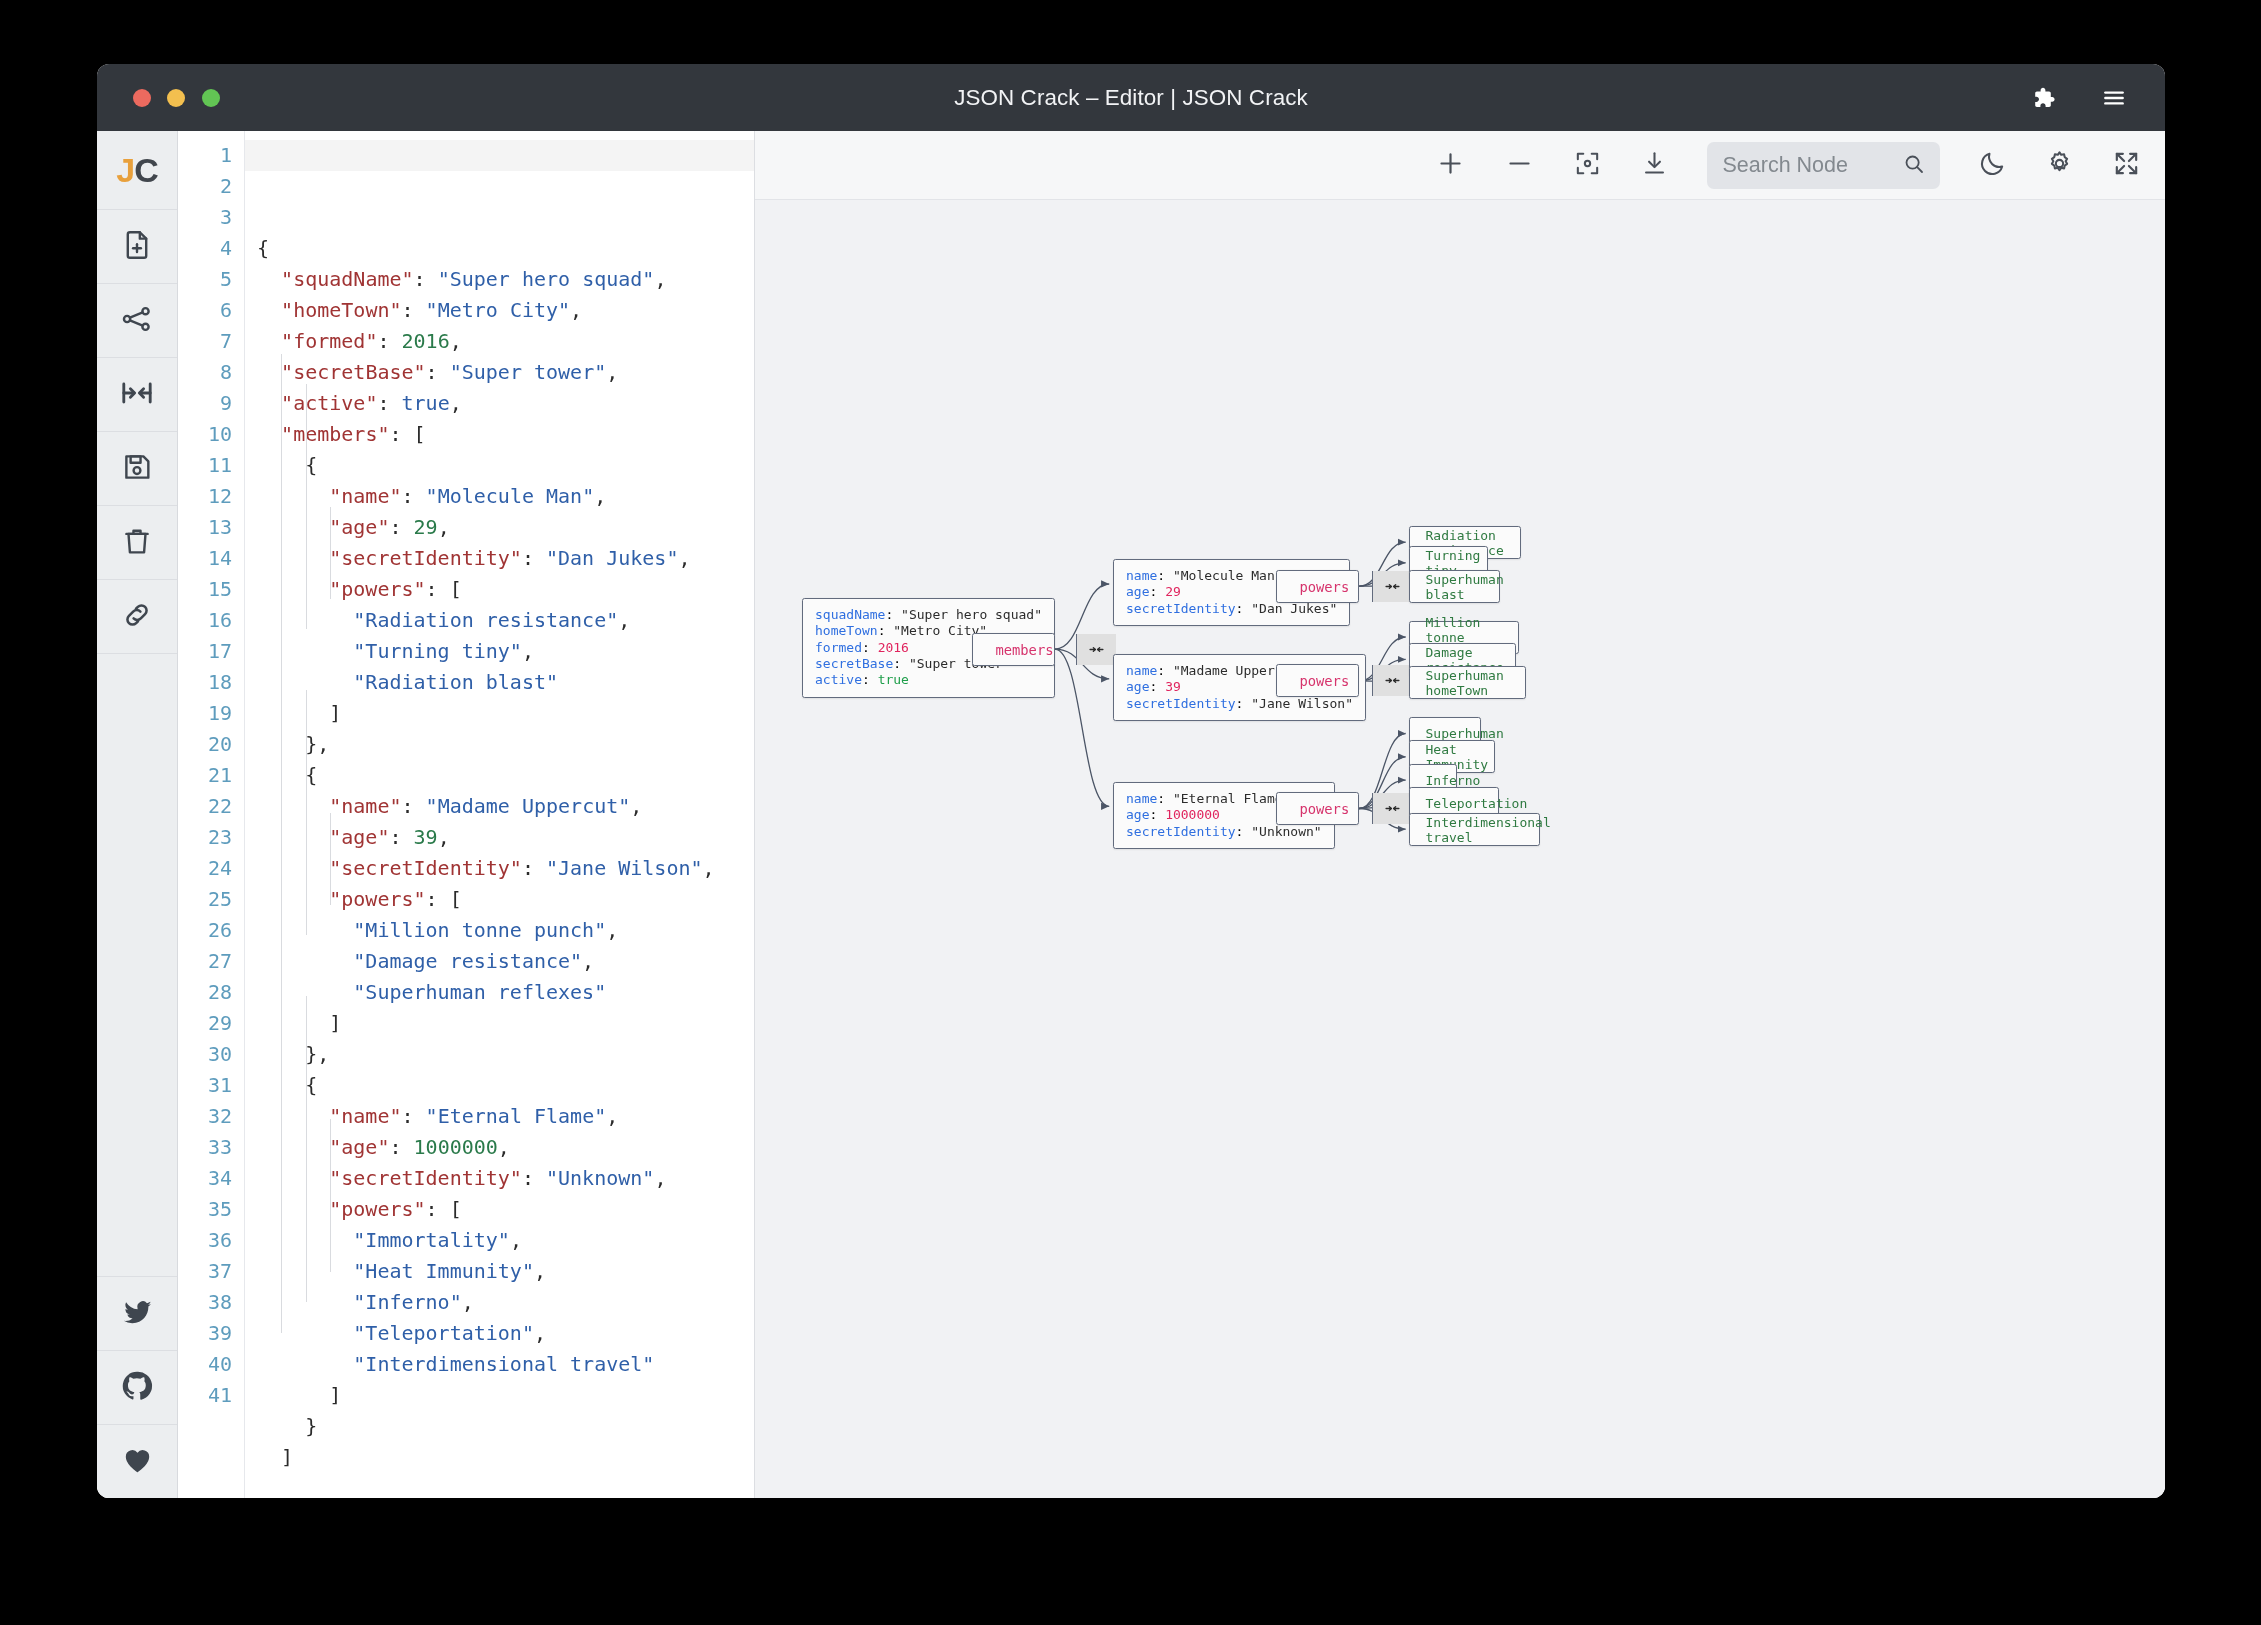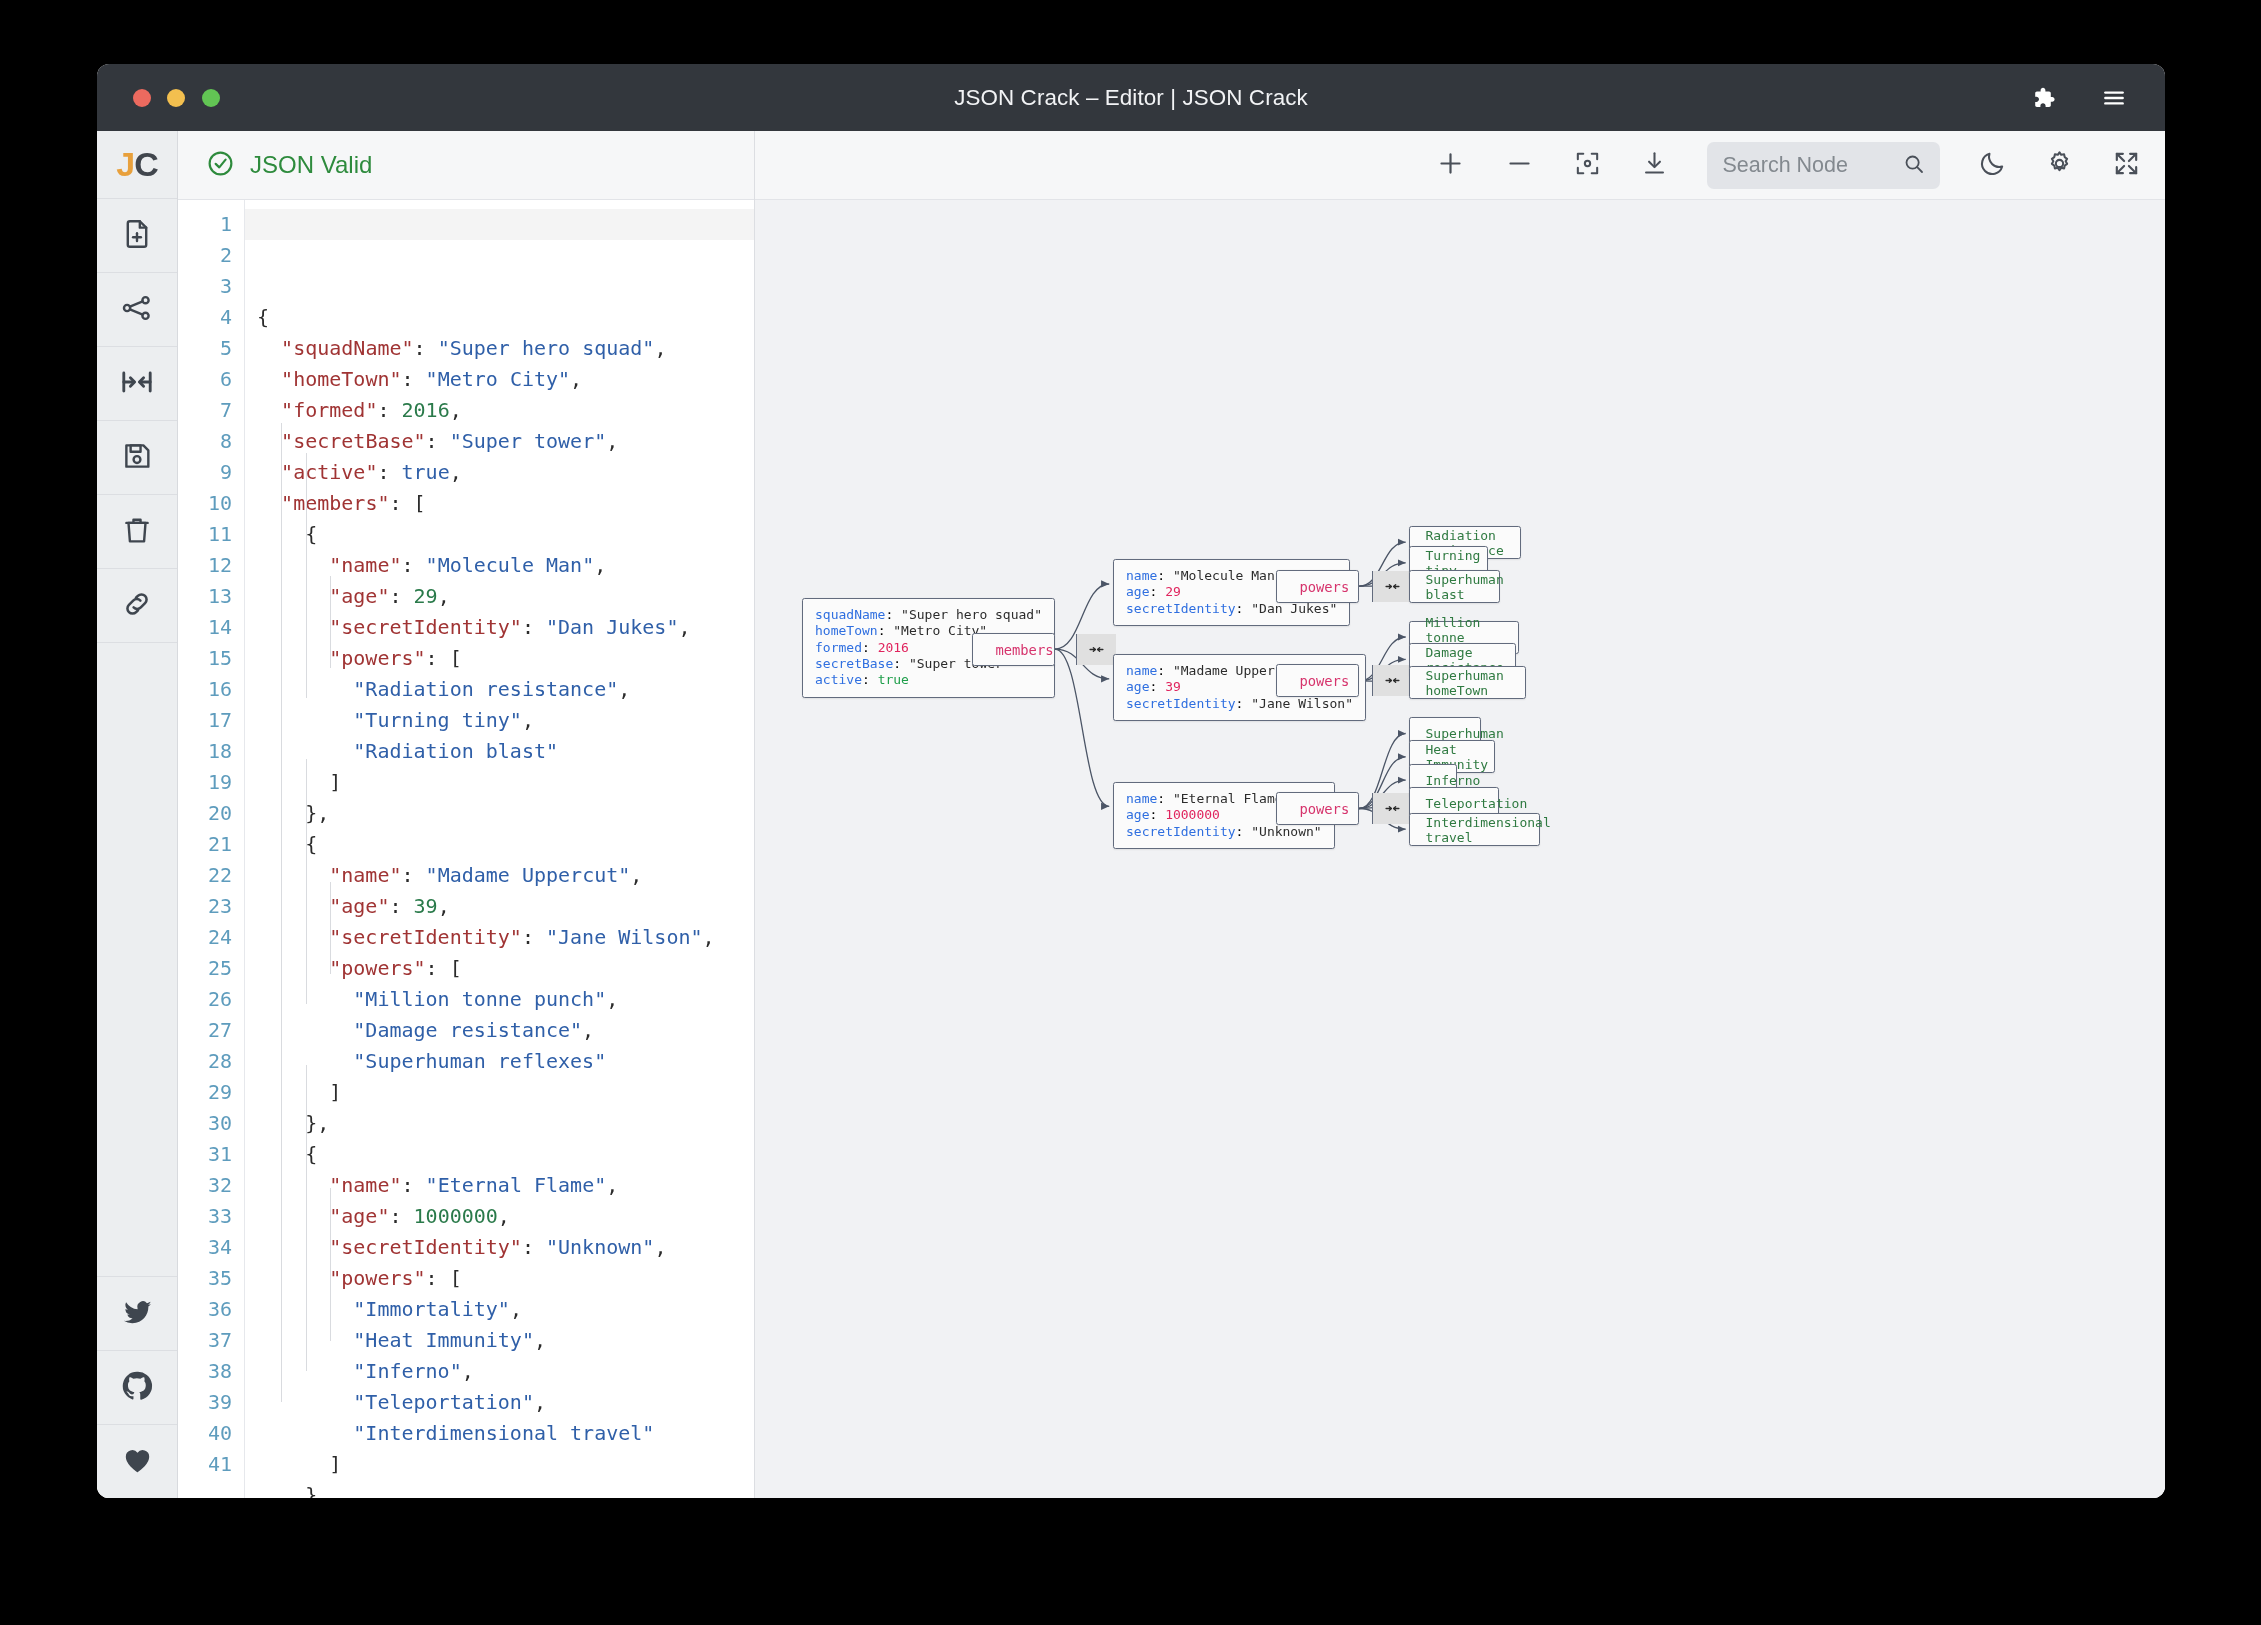--- a/index.html
+++ b/index.html
@@ -48,21 +48,21 @@
     width: 81px; flex: 0 0 81px;
     background: #eceef0;
     border-right: 0.9px solid #d8dade;
     display: flex; flex-direction: column; align-items: stretch;
   }
   .rail-item {
     height: 74px; display: flex; align-items: center; justify-content: center;
     border-bottom: 0.9px solid #dcdee2;
     color: #3f464f;
   }
-  .rail-item.logo { height: 68px; }
+  .rail-item.logo { height: 79px; }
   .rail-spacer { flex: 1; border-bottom: none; }
   .logo-text { font-size: 34px; font-weight: 700; letter-spacing: -0.9px; }
   .logo-j { color: #e8a03c; }
   .logo-c { color: #41464d; }
   .rail-bottom .rail-item { border-bottom: none; border-top: 0.9px solid #dcdee2; }
   
   .editor-col {
     width: 577px; flex: 0 0 577px;
     display: flex; flex-direction: column;
     border-right: 0.9px solid #dcdee2;
@@ -299,29 +299,20 @@
           <span>
             <svg width="33" height="33" viewBox="0 0 24 24" fill="#3f464f">
               <path d="M12 20.5S3.5 15 3.5 9.2A4.7 4.7 0 0 1 12 6.4a4.7 4.7 0 0 1 8.5 2.8C20.5 15 12 20.5 12 20.5z"></path>
             </svg>
           </span>
         </div>
       </div>
     </div>
 
     <div class="editor-col">
-      <div class="valid-bar">
-        <span>
-          <svg width="29" height="29" viewBox="0 0 24 24" fill="none" stroke="#2e8b3d" stroke-width="1.8" stroke-linecap="round" stroke-linejoin="round">
-            <circle cx="12" cy="12" r="9"></circle>
-            <polyline points="8,12.3 11,15.2 16.2,8.8"></polyline>
-          </svg>
-        </span>
-        <span class="valid-label">JSON Valid</span>
-      </div>
 
       <div class="code-wrap">
         <div class="gutter" id="gutter">1<br>2<br>3<br>4<br>5<br>6<br>7<br>8<br>9<br>10<br>11<br>12<br>13<br>14<br>15<br>16<br>17<br>18<br>19<br>20<br>21<br>22<br>23<br>24<br>25<br>26<br>27<br>28<br>29<br>30<br>31<br>32<br>33<br>34<br>35<br>36<br>37<br>38<br>39<br>40<br>41<br></div>
         <div class="code" id="code">
           <div class="line1-hl"></div>
         <div class="ln"><span class="tk-pun">{</span></div><div class="ln">  <span class="tk-key">"squadName"</span><span class="tk-pun">: </span><span class="tk-str">"Super hero squad"</span><span class="tk-pun">,</span></div><div class="ln">  <span class="tk-key">"homeTown"</span><span class="tk-pun">: </span><span class="tk-str">"Metro City"</span><span class="tk-pun">,</span></div><div class="ln">  <span class="tk-key">"formed"</span><span class="tk-pun">: </span><span class="tk-num">2016</span><span class="tk-pun">,</span></div><div class="ln">  <span class="tk-key">"secretBase"</span><span class="tk-pun">: </span><span class="tk-str">"Super tower"</span><span class="tk-pun">,</span></div><div class="ln">  <span class="tk-key">"active"</span><span class="tk-pun">: </span><span class="tk-bool">true</span><span class="tk-pun">,</span></div><div class="ln">  <span class="tk-key">"members"</span><span class="tk-pun">: </span><span class="tk-pun">[</span></div><div class="ln">    <span class="tk-pun">{</span></div><div class="ln">      <span class="tk-key">"name"</span><span class="tk-pun">: </span><span class="tk-str">"Molecule Man"</span><span class="tk-pun">,</span></div><div class="ln">      <span class="tk-key">"age"</span><span class="tk-pun">: </span><span class="tk-num">29</span><span class="tk-pun">,</span></div><div class="ln">      <span class="tk-key">"secretIdentity"</span><span class="tk-pun">: </span><span class="tk-str">"Dan Jukes"</span><span class="tk-pun">,</span></div><div class="ln">      <span class="tk-key">"powers"</span><span class="tk-pun">: </span><span class="tk-pun">[</span></div><div class="ln">        <span class="tk-str">"Radiation resistance"</span><span class="tk-pun">,</span></div><div class="ln">        <span class="tk-str">"Turning tiny"</span><span class="tk-pun">,</span></div><div class="ln">        <span class="tk-str">"Radiation blast"</span></div><div class="ln">      <span class="tk-pun">]</span></div><div class="ln">    <span class="tk-pun">}</span><span class="tk-pun">,</span></div><div class="ln">    <span class="tk-pun">{</span></div><div class="ln">      <span class="tk-key">"name"</span><span class="tk-pun">: </span><span class="tk-str">"Madame Uppercut"</span><span class="tk-pun">,</span></div><div class="ln">      <span class="tk-key">"age"</span><span class="tk-pun">: </span><span class="tk-num">39</span><span class="tk-pun">,</span></div><div class="ln">      <span class="tk-key">"secretIdentity"</span><span class="tk-pun">: </span><span class="tk-str">"Jane Wilson"</span><span class="tk-pun">,</span></div><div class="ln">      <span class="tk-key">"powers"</span><span class="tk-pun">: </span><span class="tk-pun">[</span></div><div class="ln">        <span class="tk-str">"Million tonne punch"</span><span class="tk-pun">,</span></div><div class="ln">        <span class="tk-str">"Damage resistance"</span><span class="tk-pun">,</span></div><div class="ln">        <span class="tk-str">"Superhuman reflexes"</span></div><div class="ln">      <span class="tk-pun">]</span></div><div class="ln">    <span class="tk-pun">}</span><span class="tk-pun">,</span></div><div class="ln">    <span class="tk-pun">{</span></div><div class="ln">      <span class="tk-key">"name"</span><span class="tk-pun">: </span><span class="tk-str">"Eternal Flame"</span><span class="tk-pun">,</span></div><div class="ln">      <span class="tk-key">"age"</span><span class="tk-pun">: </span><span class="tk-num">1000000</span><span class="tk-pun">,</span></div><div class="ln">      <span class="tk-key">"secretIdentity"</span><span class="tk-pun">: </span><span class="tk-str">"Unknown"</span><span class="tk-pun">,</span></div><div class="ln">      <span class="tk-key">"powers"</span><span class="tk-pun">: </span><span class="tk-pun">[</span></div><div class="ln">        <span class="tk-str">"Immortality"</span><span class="tk-pun">,</span></div><div class="ln">        <span class="tk-str">"Heat Immunity"</span><span class="tk-pun">,</span></div><div class="ln">        <span class="tk-str">"Inferno"</span><span class="tk-pun">,</span></div><div class="ln">        <span class="tk-str">"Teleportation"</span><span class="tk-pun">,</span></div><div class="ln">        <span class="tk-str">"Interdimensional travel"</span></div><div class="ln">      <span class="tk-pun">]</span></div><div class="ln">    <span class="tk-pun">}</span></div><div class="ln">  <span class="tk-pun">]</span></div><div class="guide" style="left: 36px; top: 223px; height: 979px; bottom: auto;"></div><div class="guide" style="left: 61px; top: 253px; height: 245px; bottom: auto;"></div><div class="guide" style="left: 85px; top: 376px; height: 92px; bottom: auto;"></div><div class="guide" style="left: 61px; top: 559px; height: 245px; bottom: auto;"></div><div class="guide" style="left: 85px; top: 682px; height: 92px; bottom: auto;"></div><div class="guide" style="left: 61px; top: 865px; height: 306px; bottom: auto;"></div><div class="guide" style="left: 85px; top: 988px; height: 153px; bottom: auto;"></div></div>
       </div>
     </div>
 
     <div class="canvas">

